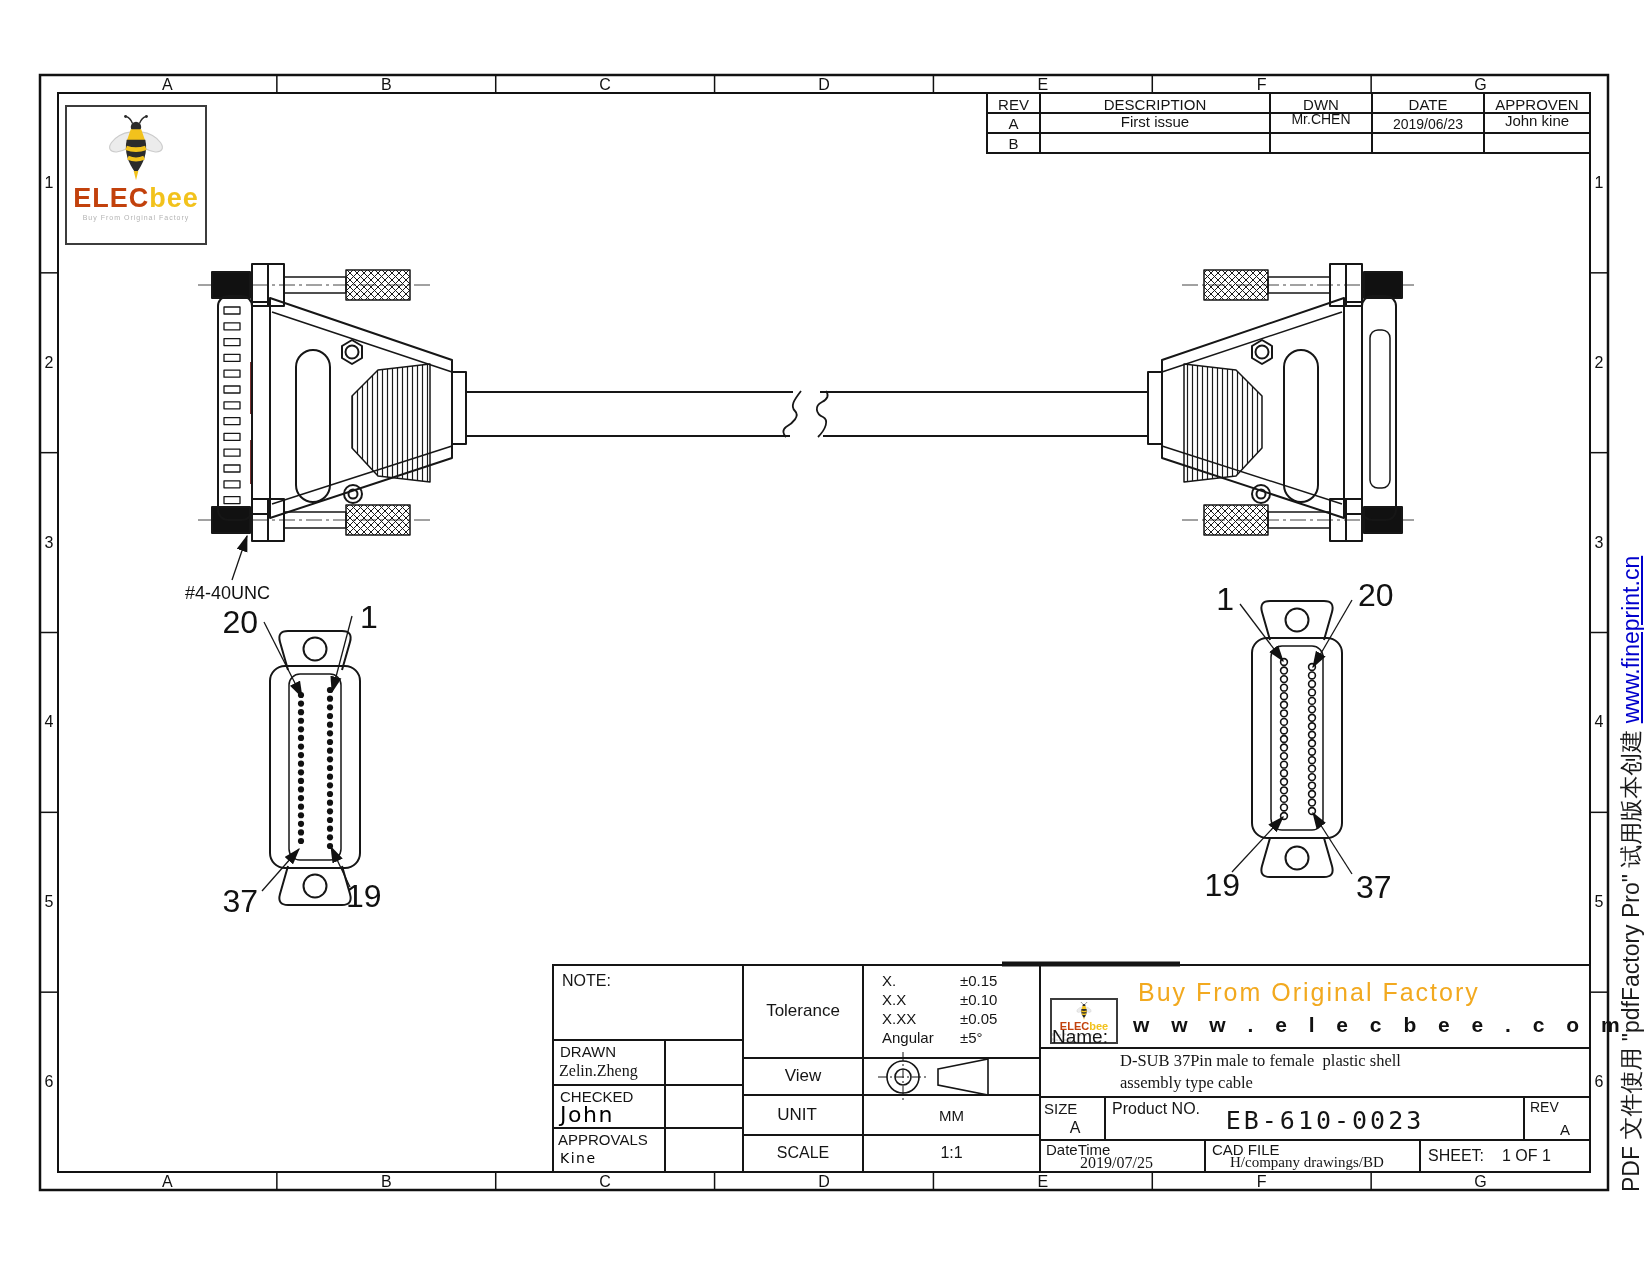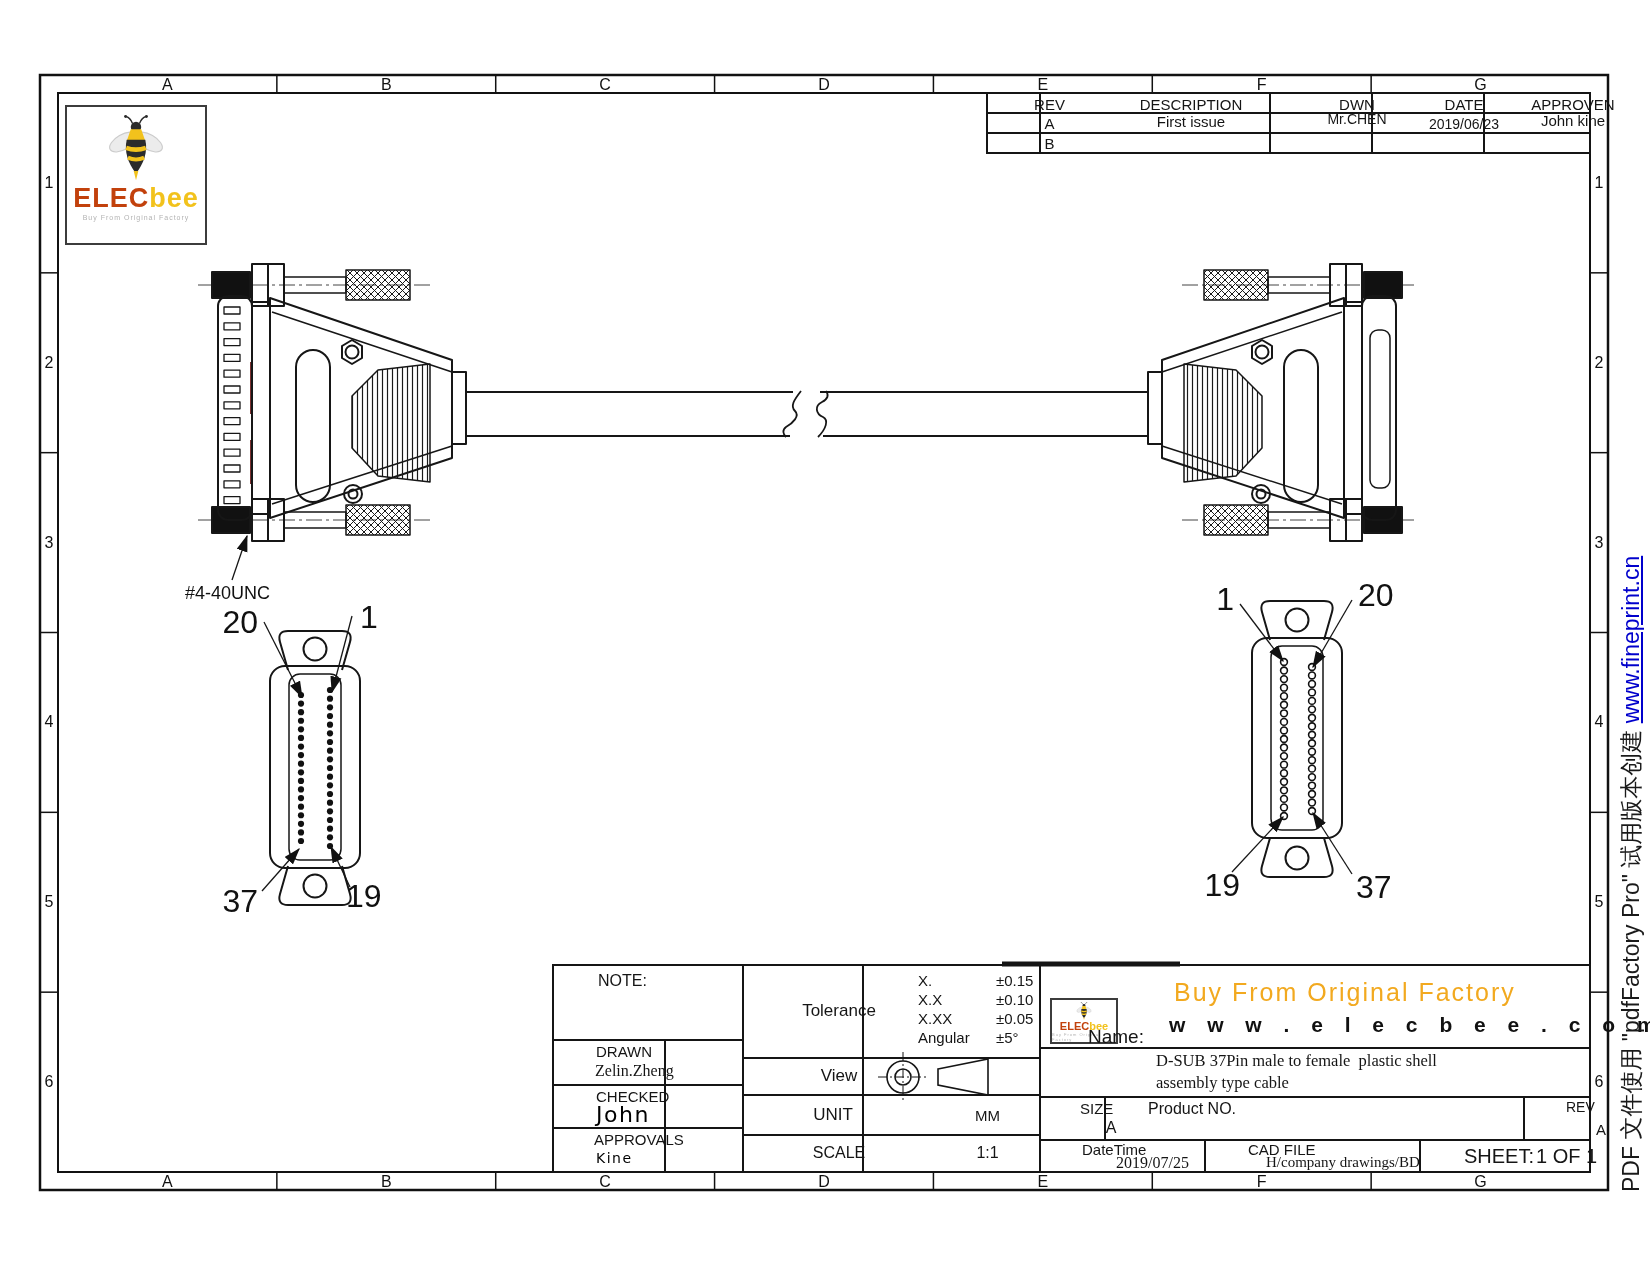--- a/index.html
+++ b/index.html
@@ -1,19 +1,19 @@
 <!DOCTYPE html>
 <html><head>
 <meta charset="utf-8">
 <style>
   html,body{margin:0;padding:0;background:#fff;}
   #sheet{position:relative;width:1650px;height:1275px;background:#fff;overflow:hidden;
          font-family:"Liberation Sans",sans-serif;color:#151515;}
   svg{position:absolute;left:0;top:0;}
-  .txt{position:absolute;display:flex;align-items:center;color:#151515;white-space:pre;margin-left:36px;}
+  .txt{position:absolute;display:flex;align-items:center;color:#151515;white-space:pre;}
   .c{justify-content:center;text-align:center;}
   .serif{font-family:"Liberation Serif",serif;}
   .script{font-family:"DejaVu Sans",sans-serif;letter-spacing:1.5px;color:#000000;}
   .zone-label{position:absolute;width:30px;height:16px;font-size:16px;line-height:17px;text-align:center;color:#111;}
   .znum{width:18px;}
   #logo-box{position:absolute;left:65px;top:105px;width:142px;height:140px;border:2px solid #3c3c3c;
             display:flex;flex-direction:column;align-items:center;box-sizing:border-box;}
   .brand{font-weight:bold;font-size:27px;letter-spacing:1px;line-height:1;}
   .brand .elec{color:#c2410c;}
   .brand .bee{color:#f2c21c;}
@@ -389,27 +389,28 @@
   </div>
   <div class="txt banner-title" style="left:1138px;top:978px;width:330px;height:28px">Buy From Original Factory</div>
   <div class="txt banner-url" style="left:1133px;top:1012px;width:360px;height:26px">w w w . e l e c b e e . c o m</div>
 
   <div class="txt" style="left:1052px;top:1025px;width:70px;height:24px;font-size:19px">Name:</div>
   <div class="txt serif" style="left:1120px;top:1051px;width:470px;height:20px;font-size:16.5px">D-SUB 37Pin male to female  plastic shell</div>
   <div class="txt serif" style="left:1120px;top:1073px;width:470px;height:20px;font-size:16.5px">assembly type cable</div>
   <div class="txt" style="left:1044px;top:1099px;width:56px;height:18px;font-size:15px">SIZE</div>
   <div class="txt c" style="left:1055px;top:1118px;width:40px;height:20px;font-size:16px">A</div>
   <div class="txt" style="left:1112px;top:1100px;width:120px;height:18px;font-size:16px">Product NO.</div>
+  <div class="txt c product-num" style="left:1140px;top:1104px;width:370px;height:32px">EB-610-0023</div>
   <div class="txt" style="left:1530px;top:1099px;width:50px;height:16px;font-size:14px">REV</div>
   <div class="txt c" style="left:1545px;top:1120px;width:40px;height:18px;font-size:15px">A</div>
   <div class="txt" style="left:1046px;top:1141px;width:110px;height:16px;font-size:15px">DateTime</div>
   <div class="txt serif" style="left:1080px;top:1154px;width:130px;height:17px;font-size:16px">2019/07/25</div>
   <div class="txt" style="left:1212px;top:1141px;width:110px;height:16px;font-size:15px">CAD FILE</div>
   <div class="txt serif" style="left:1230px;top:1154px;width:190px;height:17px;font-size:15px">H/company drawings/BD</div>
-  <div class="txt" style="left:1428px;top:1146px;width:160px;height:20px;font-size:20px;gap:2px">
+  <div class="txt" style="left:1428px;top:1146px;width:160px;height:20px;font-size:16px;gap:18px">
     <span>SHEET:</span>
     <span>1 OF 1</span>
   </div>
 
   <div id="watermark">
     <span>PDF 文件使用 "pdfFactory Pro" 试用版本创建 </span><span class="link">www.fineprint.cn</span>
   </div>
 
 <div class="zone-label" style="left: 152.429px; top: 76px;">A</div>
     <div class="zone-label" style="left: 152.429px; top: 1173px;">A</div>

